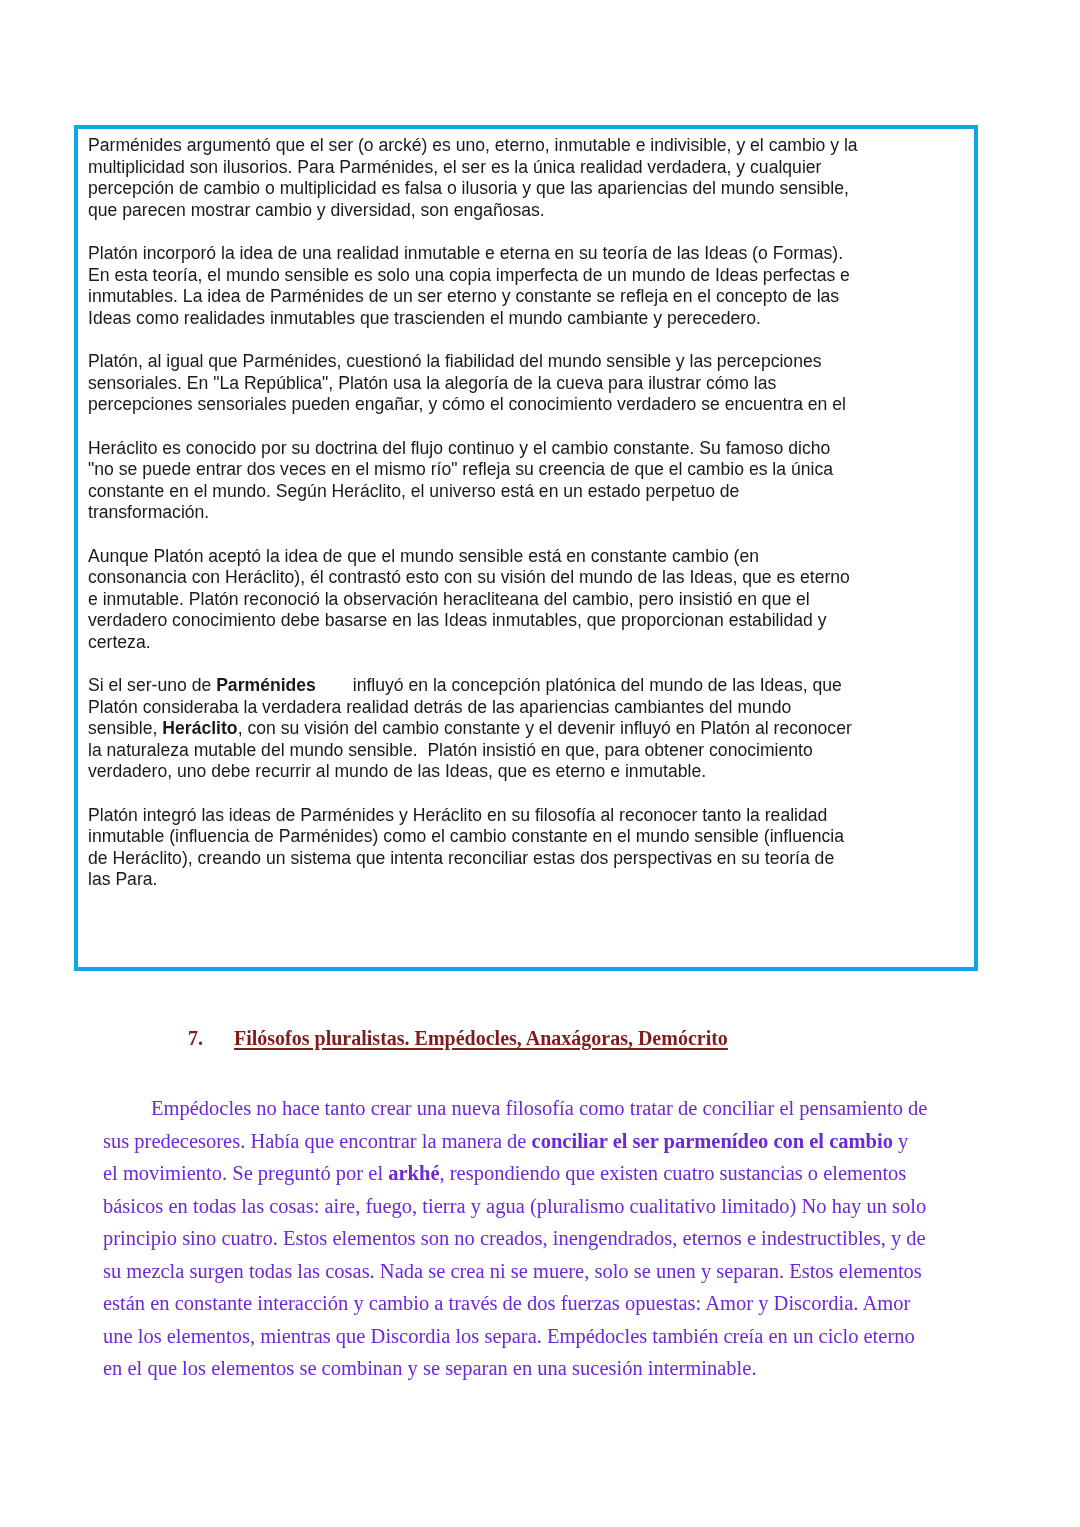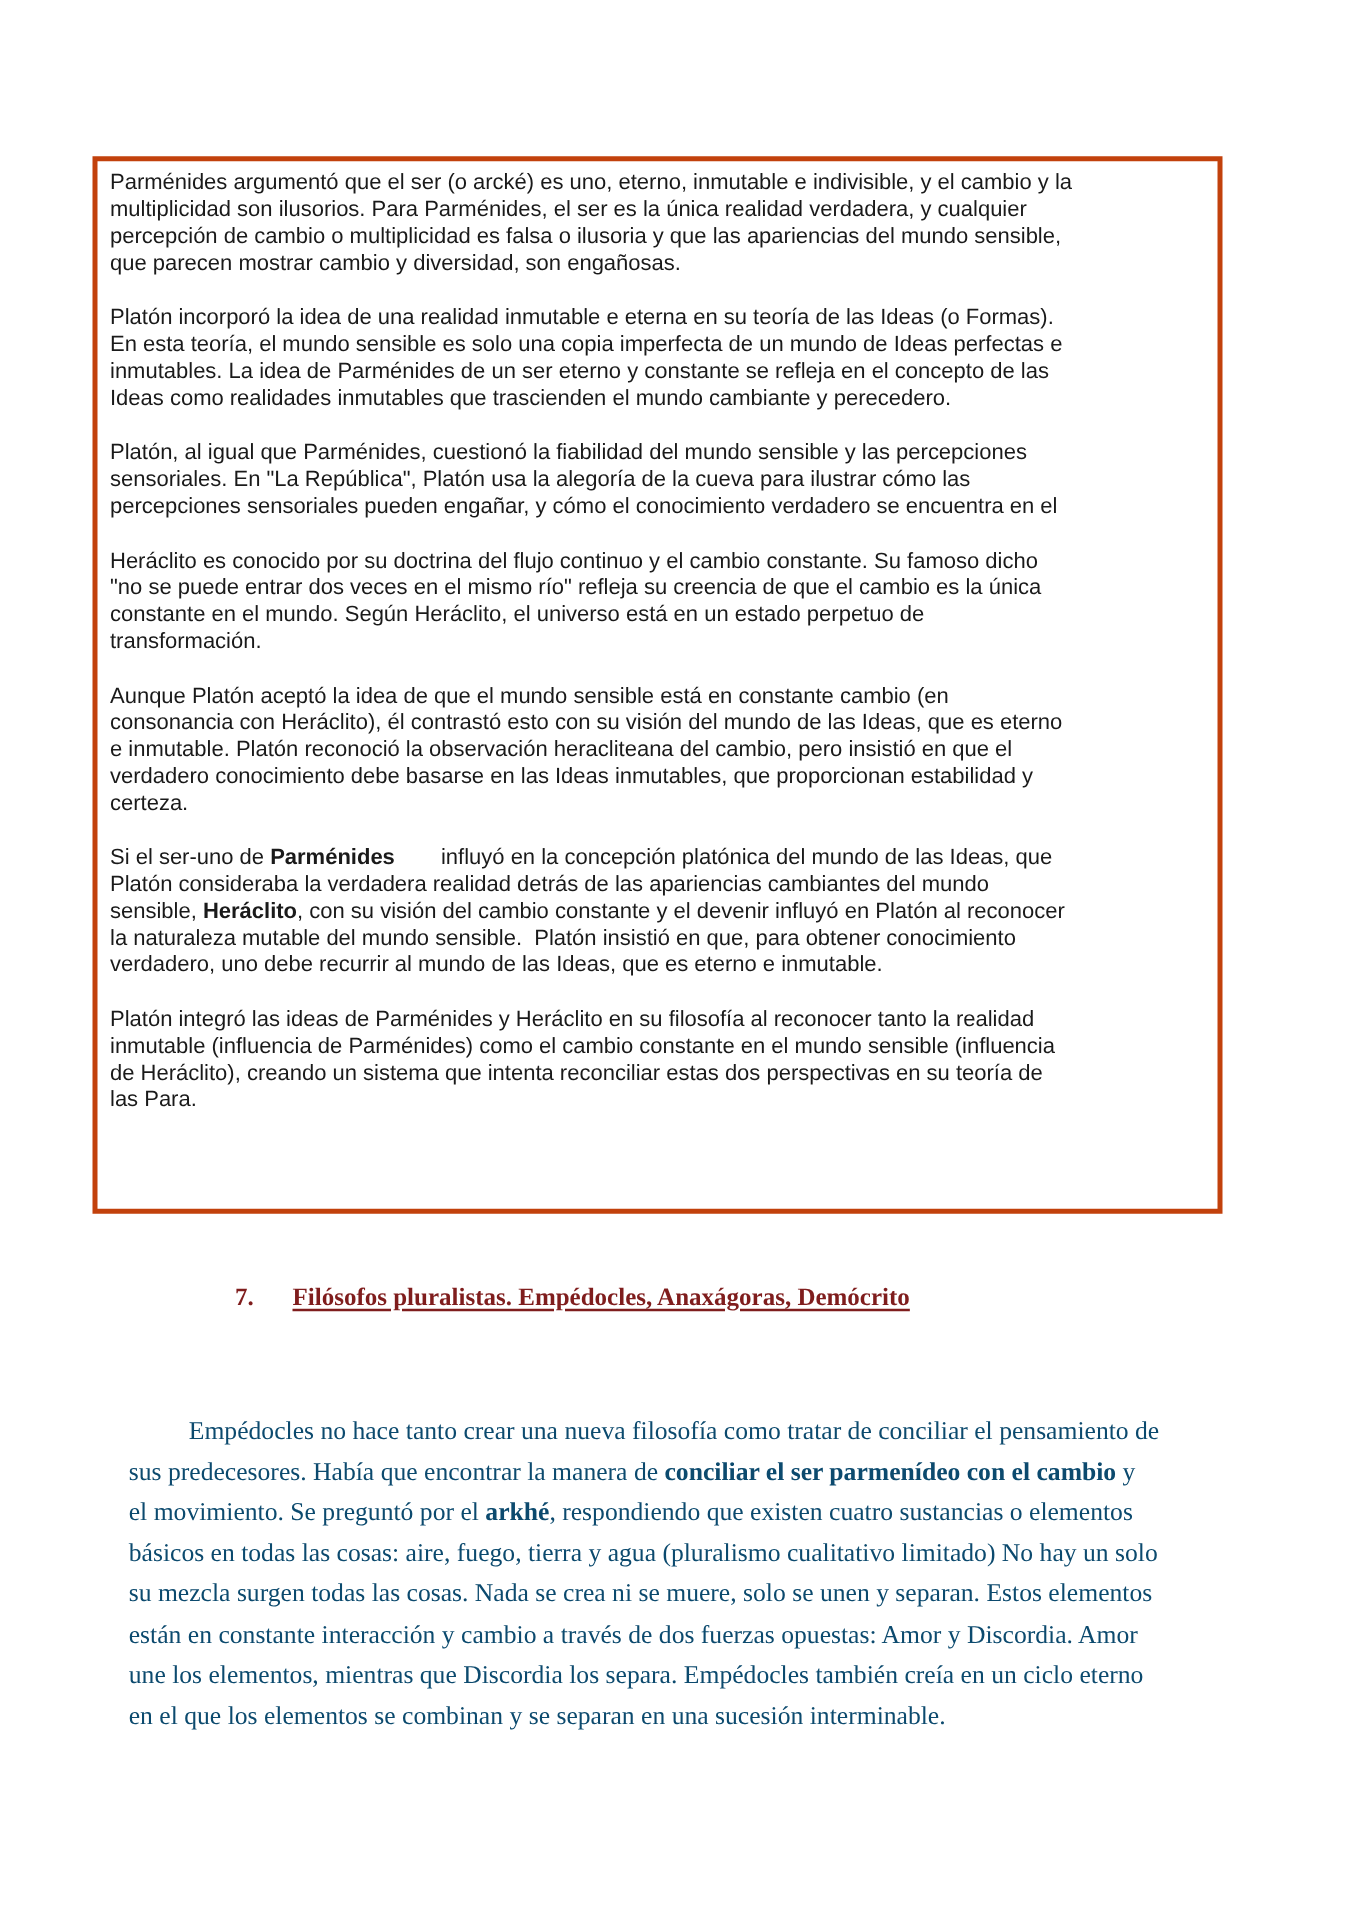--- a/index.html
+++ b/index.html
@@ -1,35 +1,35 @@
 <!DOCTYPE html>
 <html><head>
 <meta charset="utf-8">
 <style>
   html, body { margin: 0; padding: 0; background: #ffffff; }
   body { width: 1080px; height: 1527px; position: relative; overflow: hidden; color: #111; }
   .box {
     position: absolute; left: 74px; top: 125px; width: 896px; height: 838px;
-    border: 4px solid #c2410c; box-sizing: content-box;
+    border: 4px solid #0ea5e9; box-sizing: content-box;
   }
   .box .inner { position: absolute; left: 10px; top: 6px; right: 10px; }
   .sans { font-family: "Liberation Sans", sans-serif; font-size: 17.6px; line-height: 21.5px; color: #1a1a1a; }
   .sans .para { margin: 0 0 22px 0; }
   .line { white-space: nowrap; display: block; }
   .sans b { font-weight: bold; }
   .heading {
     position: absolute; left: 188px; top: 1027px;
     font-family: "Liberation Serif", serif; font-weight: bold; font-size: 20px; color: #7f1d1d;
     white-space: nowrap;
   }
   .heading .num { display: inline-block; width: 46px; }
   .heading .title { text-decoration: underline; text-underline-offset: 3px; }
   .serif-body {
-    position: absolute; left: 103px; top: 1129px; width: 880px;
-    font-family: "Liberation Serif", serif; font-size: 20.5px; line-height: 32.5px; color: #0c4a6e;
+    position: absolute; left: 103px; top: 1092px; width: 880px;
+    font-family: "Liberation Serif", serif; font-size: 20.5px; line-height: 32.5px; color: #6d28d9;
   }
   .serif-body .line.first { padding-left: 48px; }
   .serif-body b { font-weight: bold; }
 </style>
 </head>
 <body>
 
 <div class="box">
   <div class="inner sans">
     <div class="para">
@@ -80,17 +80,18 @@
 
 <div class="heading">
   <span class="num">7.</span><span class="title">Filósofos pluralistas. Empédocles, Anaxágoras, Demócrito</span>
 </div>
 
 <div class="serif-body">
   <span class="line first">Empédocles no hace tanto crear una nueva filosofía como tratar de conciliar el pensamiento de</span>
   <span class="line"><span style="white-space: pre;">sus predecesores. Había que encontrar la manera de </span><b style="white-space: pre;">conciliar el ser parmenídeo con el cambio</b><span style="white-space: pre;"> y</span></span>
   <span class="line"><span style="white-space: pre;">el movimiento. Se preguntó por el </span><b style="white-space: pre;">arkhé</b><span style="white-space: pre;">, respondiendo que existen cuatro sustancias o elementos</span></span>
   <span class="line">básicos en todas las cosas: aire, fuego, tierra y agua (pluralismo cualitativo limitado) No hay un solo</span>
+  <span class="line">principio sino cuatro. Estos elementos son no creados, inengendrados, eternos e indestructibles, y de</span>
   <span class="line">su mezcla surgen todas las cosas. Nada se crea ni se muere, solo se unen y separan. Estos elementos</span>
   <span class="line">están en constante interacción y cambio a través de dos fuerzas opuestas: Amor y Discordia. Amor</span>
   <span class="line">une los elementos, mientras que Discordia los separa. Empédocles también creía en un ciclo eterno</span>
   <span class="line">en el que los elementos se combinan y se separan en una sucesión interminable.</span>
 </div>
 
 </body></html>

